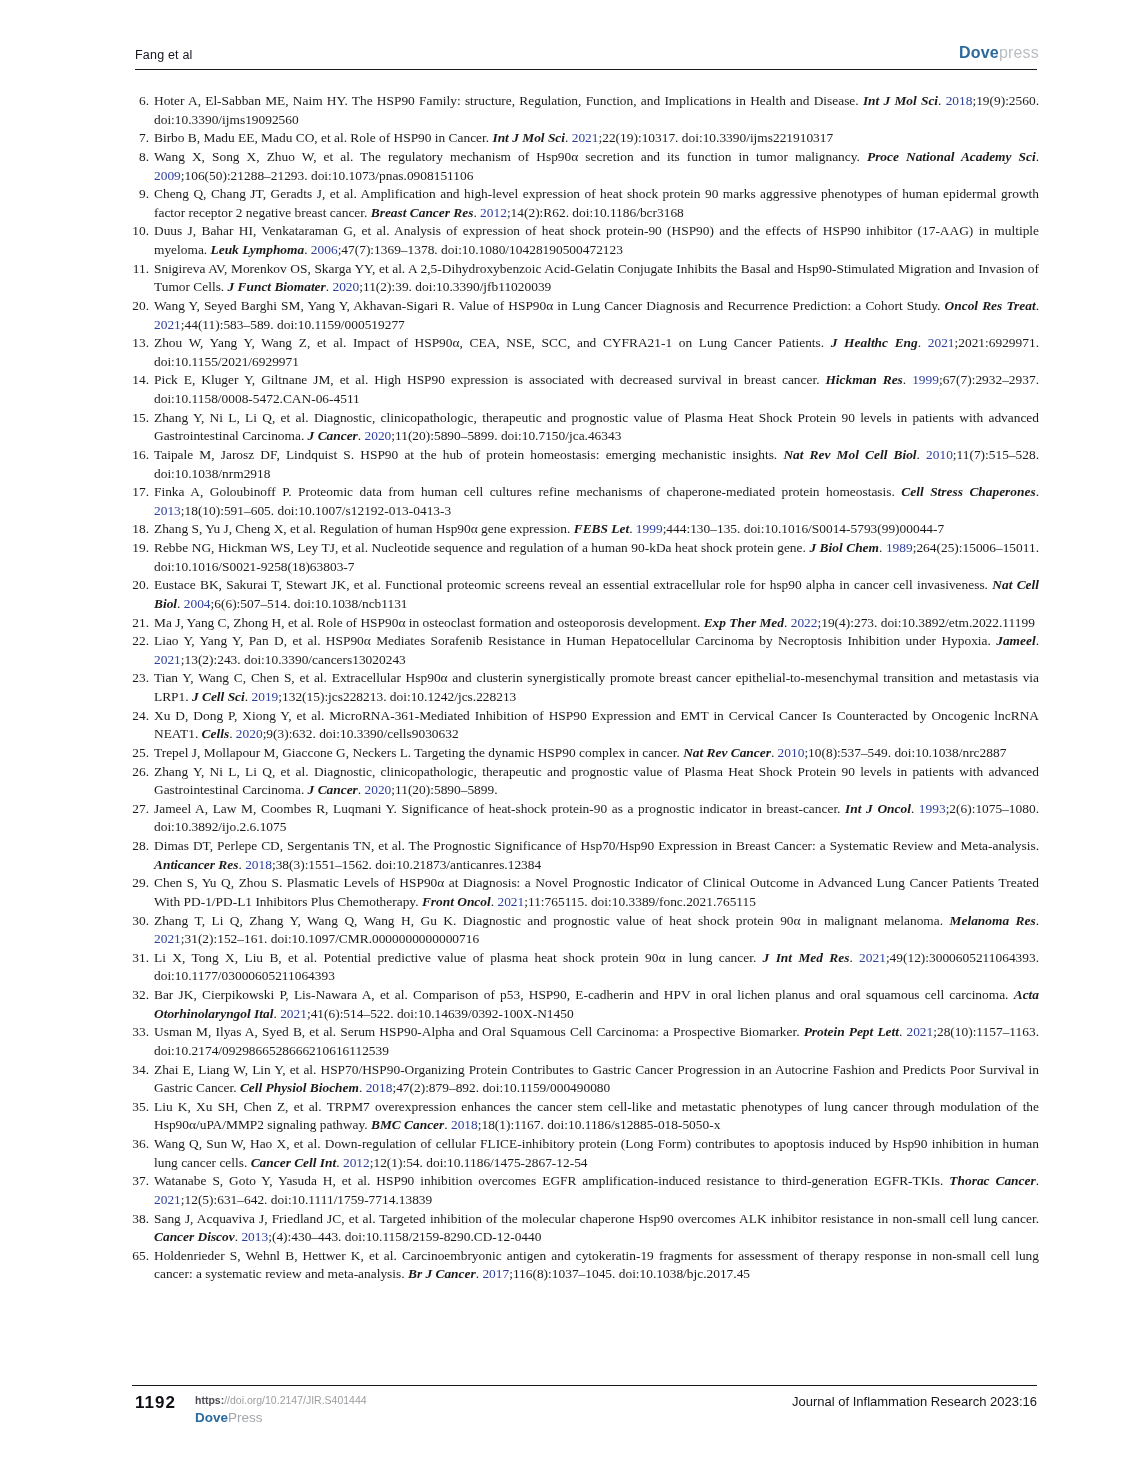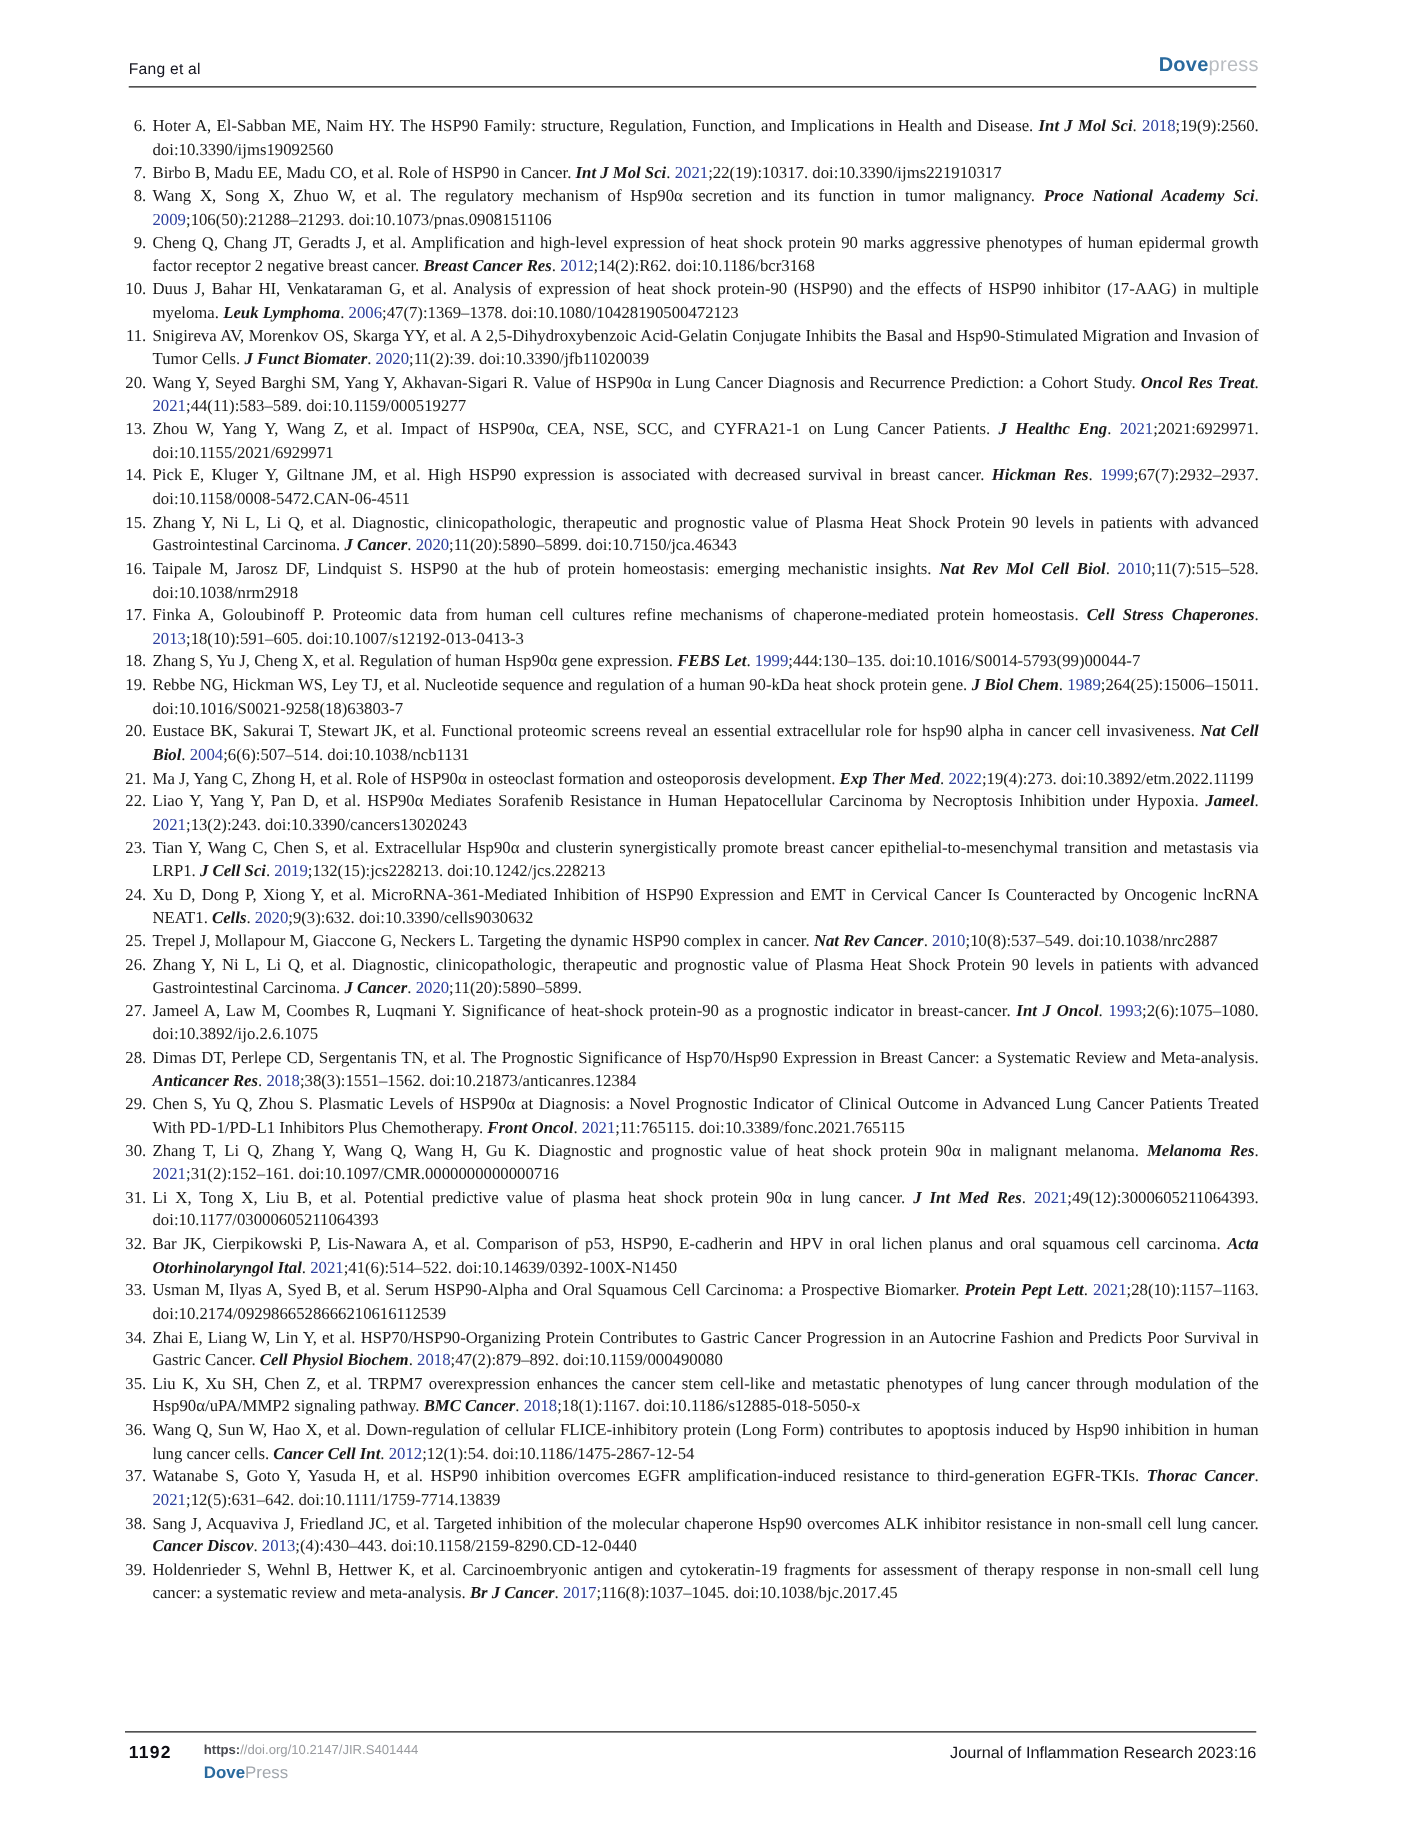--- a/index.html
+++ b/index.html
@@ -9,20 +9,21 @@
     --text:#1b1b1b;
   }
   html,body{margin:0;padding:0;background:#ffffff;}
   .page{
     position:relative;
     width:1025px;height:1467px;
     background:#fff;
     font-family:"Liberation Serif", serif;
     color:var(--text);
     overflow:hidden;
+    margin-left:32px;
   }
   
   .header{
     position:absolute;left:103px;top:44px;width:904px;
     display:flex;justify-content:space-between;align-items:flex-end;
     font-family:"Liberation Sans", sans-serif;
   }
   .running-head{font-size:12.5px;color:#14141f;letter-spacing:.2px;}
   .brand{font-size:16px;letter-spacing:.2px;}
   .brand .b{color:var(--brand-blue);font-weight:bold;}
@@ -48,21 +49,21 @@
   .footer-rule{
     position:absolute;left:100px;top:1385px;width:905px;height:0;
     border-top:1.4px solid #1a1a1a;
   }
   .footer{
     position:absolute;left:100px;top:1391px;width:905px;
     font-family:"Liberation Sans", sans-serif;
   }
   .page-num{
     position:absolute;left:3px;top:2px;
-    font-size:14px;font-weight:bold;color:#0e0e14;letter-spacing:1px;
+    font-size:17px;font-weight:bold;color:#0e0e14;letter-spacing:1px;
   }
   .doi-block{position:absolute;left:63px;top:3px;}
   .doi-line{font-size:10.5px;color:#9b9da1;}
   .doi-line .h{font-weight:bold;color:#4a4c52;text-align:center;}
   .footer-brand{font-size:13.5px;margin-top:4px;}
   .footer-brand .b{color:var(--brand-blue);font-weight:bold;}
   .footer-brand .l{color:#a2a7ad;}
   .journal-line{
     position:absolute;right:0;top:3px;
     font-size:13px;color:#17171c;
@@ -106,21 +107,21 @@
       <div class="ref"><span class="num">29.</span><span>Chen S, Yu Q, Zhou S. Plasmatic Levels of HSP90α at Diagnosis: a Novel Prognostic Indicator of Clinical Outcome in Advanced Lung Cancer Patients Treated With PD-1/PD-L1 Inhibitors Plus Chemotherapy. </span><em>Front Oncol</em><span>. </span><span class="year">2021</span><span>;11:765115. doi:10.3389/fonc.2021.765115</span></div>
       <div class="ref"><span class="num">30.</span><span>Zhang T, Li Q, Zhang Y, Wang Q, Wang H, Gu K. Diagnostic and prognostic value of heat shock protein 90α in malignant melanoma. </span><em>Melanoma Res</em><span>. </span><span class="year">2021</span><span>;31(2):152–161. doi:10.1097/CMR.0000000000000716</span></div>
       <div class="ref"><span class="num">31.</span><span>Li X, Tong X, Liu B, et al. Potential predictive value of plasma heat shock protein 90α in lung cancer. </span><em>J Int Med Res</em><span>. </span><span class="year">2021</span><span>;49(12):3000605211064393. doi:10.1177/03000605211064393</span></div>
       <div class="ref"><span class="num">32.</span><span>Bar JK, Cierpikowski P, Lis-Nawara A, et al. Comparison of p53, HSP90, E-cadherin and HPV in oral lichen planus and oral squamous cell carcinoma. </span><em>Acta Otorhinolaryngol Ital</em><span>. </span><span class="year">2021</span><span>;41(6):514–522. doi:10.14639/0392-100X-N1450</span></div>
       <div class="ref"><span class="num">33.</span><span>Usman M, Ilyas A, Syed B, et al. Serum HSP90-Alpha and Oral Squamous Cell Carcinoma: a Prospective Biomarker. </span><em>Protein Pept Lett</em><span>. </span><span class="year">2021</span><span>;28(10):1157–1163. doi:10.2174/0929866528666210616112539</span></div>
       <div class="ref"><span class="num">34.</span><span>Zhai E, Liang W, Lin Y, et al. HSP70/HSP90-Organizing Protein Contributes to Gastric Cancer Progression in an Autocrine Fashion and Predicts Poor Survival in Gastric Cancer. </span><em>Cell Physiol Biochem</em><span>. </span><span class="year">2018</span><span>;47(2):879–892. doi:10.1159/000490080</span></div>
       <div class="ref"><span class="num">35.</span><span>Liu K, Xu SH, Chen Z, et al. TRPM7 overexpression enhances the cancer stem cell-like and metastatic phenotypes of lung cancer through modulation of the Hsp90α/uPA/MMP2 signaling pathway. </span><em>BMC Cancer</em><span>. </span><span class="year">2018</span><span>;18(1):1167. doi:10.1186/s12885-018-5050-x</span></div>
       <div class="ref"><span class="num">36.</span><span>Wang Q, Sun W, Hao X, et al. Down-regulation of cellular FLICE-inhibitory protein (Long Form) contributes to apoptosis induced by Hsp90 inhibition in human lung cancer cells. </span><em>Cancer Cell Int</em><span>. </span><span class="year">2012</span><span>;12(1):54. doi:10.1186/1475-2867-12-54</span></div>
       <div class="ref"><span class="num">37.</span><span>Watanabe S, Goto Y, Yasuda H, et al. HSP90 inhibition overcomes EGFR amplification-induced resistance to third-generation EGFR-TKIs. </span><em>Thorac Cancer</em><span>. </span><span class="year">2021</span><span>;12(5):631–642. doi:10.1111/1759-7714.13839</span></div>
       <div class="ref"><span class="num">38.</span><span>Sang J, Acquaviva J, Friedland JC, et al. Targeted inhibition of the molecular chaperone Hsp90 overcomes ALK inhibitor resistance in non-small cell lung cancer. </span><em>Cancer Discov</em><span>. </span><span class="year">2013</span><span>;(4):430–443. doi:10.1158/2159-8290.CD-12-0440</span></div>
-      <div class="ref"><span class="num">39.</span><span>Holdenrieder S, Wehnl B, Hettwer K, et al. Carcinoembryonic antigen and cytokeratin-19 fragments for assessment of therapy response in non-small cell lung cancer: a systematic review and meta-analysis. </span><em>Br J Cancer</em><span>. </span><span class="year">2017</span><span>;116(8):1037–1045. doi:10.1038/bjc.2017.45</span></div>
+      <div class="ref"><span class="num">65.</span><span>Holdenrieder S, Wehnl B, Hettwer K, et al. Carcinoembryonic antigen and cytokeratin-19 fragments for assessment of therapy response in non-small cell lung cancer: a systematic review and meta-analysis. </span><em>Br J Cancer</em><span>. </span><span class="year">2017</span><span>;116(8):1037–1045. doi:10.1038/bjc.2017.45</span></div>
     </div>
 
   <div class="footer-rule"></div>
   <div class="footer">
     <span class="page-num">1192</span>
     <div class="doi-block">
       <div class="doi-line"><span class="h">https:</span><span>//doi.org/10.2147/JIR.S401444</span></div>
       <div class="footer-brand"><span class="b">Dove</span><span class="l">Press</span></div>
     </div>
     <span class="journal-line">Journal of Inflammation Research 2023:16</span>

